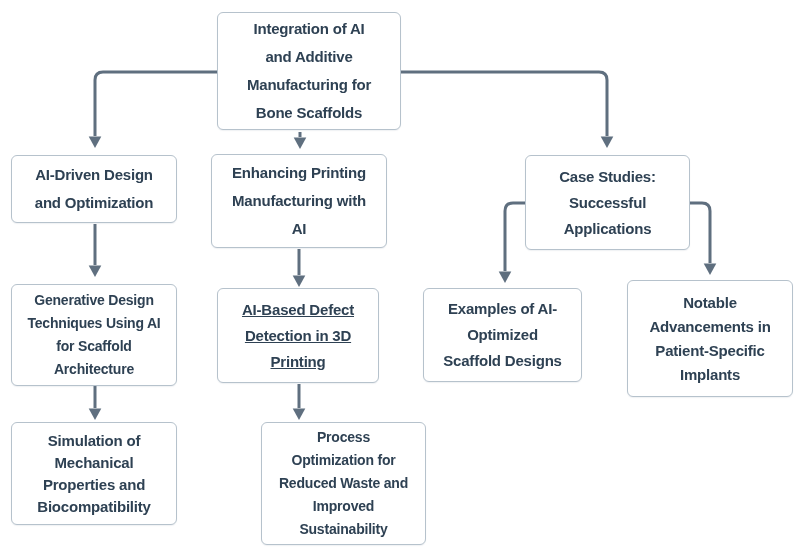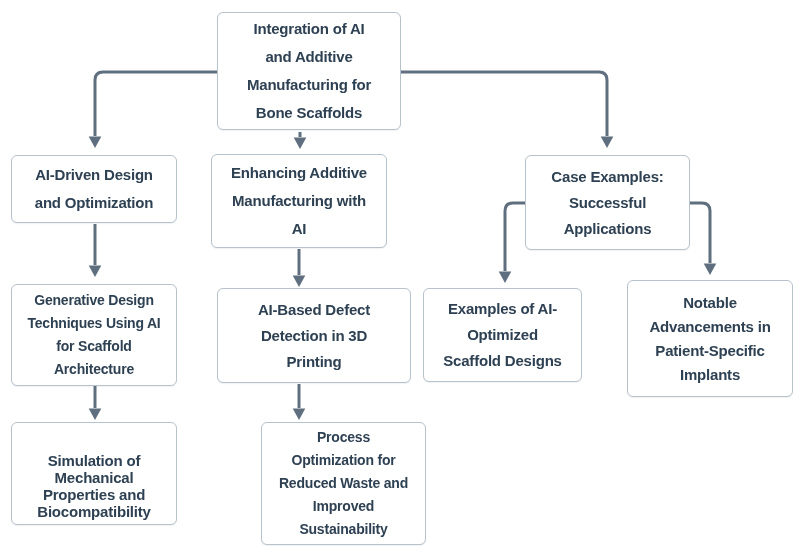--- a/index.html
+++ b/index.html
@@ -32,25 +32,25 @@
   }
   .node .lbl{white-space:pre-line;display:block;width:100%;}
   
   #node-root   {left:217px;top:12px; width:184px;height:118px;font-size:15px;line-height:28px;}
   
   #node-left1  {left:11px; top:155px;width:166px;height:68px; font-size:15px;line-height:28px;}
   #node-mid1   {left:211px;top:154px;width:176px;height:94px; font-size:15px;line-height:28px;}
   #node-right1 {left:525px;top:155px;width:165px;height:95px; font-size:15px;line-height:26px;}
   
   #node-left2  {left:11px; top:284px;width:166px;height:102px;font-size:14px;line-height:23px;}
-  #node-mid2   {left:217px;top:288px;width:194px;height:95px; font-size:15px;line-height:26px;}
+  #node-mid2   {left:217px;top:288px;width:162px;height:95px; font-size:15px;line-height:26px;text-decoration:underline;}
   #node-right2a{left:423px;top:288px;width:159px;height:94px; font-size:15px;line-height:26px;}
   #node-right2b{left:627px;top:280px;width:166px;height:117px;font-size:15px;line-height:24px;}
   
-  #node-left3  {left:11px; top:422px;width:166px;height:103px;font-size:15px;line-height:17px;align-items:flex-end;}
+  #node-left3  {left:11px; top:422px;width:166px;height:103px;font-size:15px;line-height:22px;}
   #node-mid3   {left:217px;top:422px;width:165px;height:123px;font-size:14px;line-height:23px;margin-left:44px;}
 </style>
 </head>
 <body>
 
 <div id="canvas">
 
   <svg id="edges" width="800" height="559" viewBox="0 0 800 559">
     <g>
       <path d="M217 72 H103 Q95 72 95 80 V136"></path>
@@ -96,27 +96,27 @@
 Manufacturing for
 Bone Scaffolds</span>
   </div>
 
   <div class="node" id="node-left1">
     <span class="lbl">AI-Driven Design
 and Optimization</span>
   </div>
 
   <div class="node" id="node-mid1">
-    <span class="lbl">Enhancing Additive
+    <span class="lbl">Enhancing Printing
 Manufacturing with
 AI</span>
   </div>
 
   <div class="node" id="node-right1">
-    <span class="lbl">Case Examples:
+    <span class="lbl">Case Studies:
 Successful
 Applications</span>
   </div>
 
   <div class="node" id="node-left2">
     <span class="lbl">Generative Design
 Techniques Using AI
 for Scaffold
 Architecture</span>
   </div>

